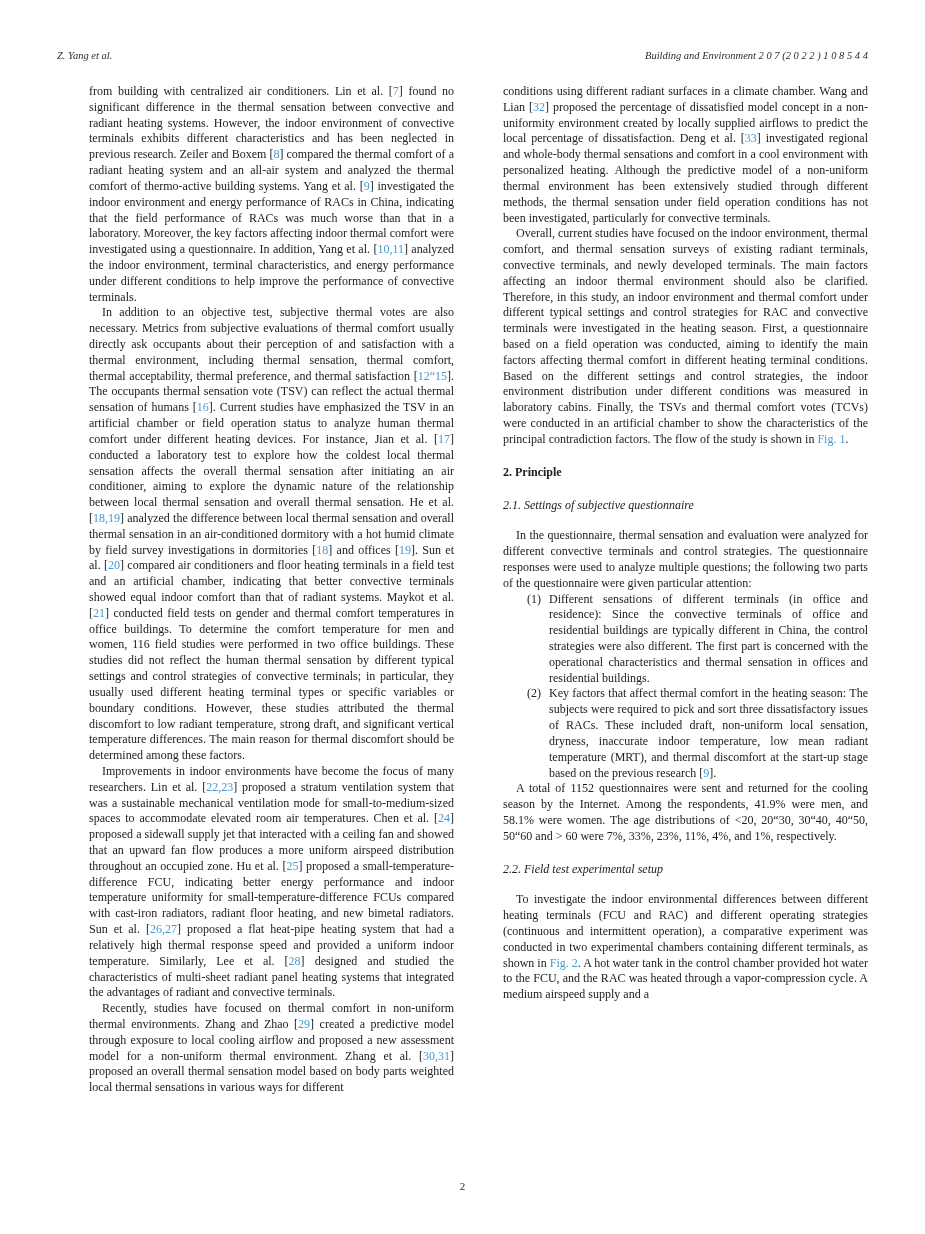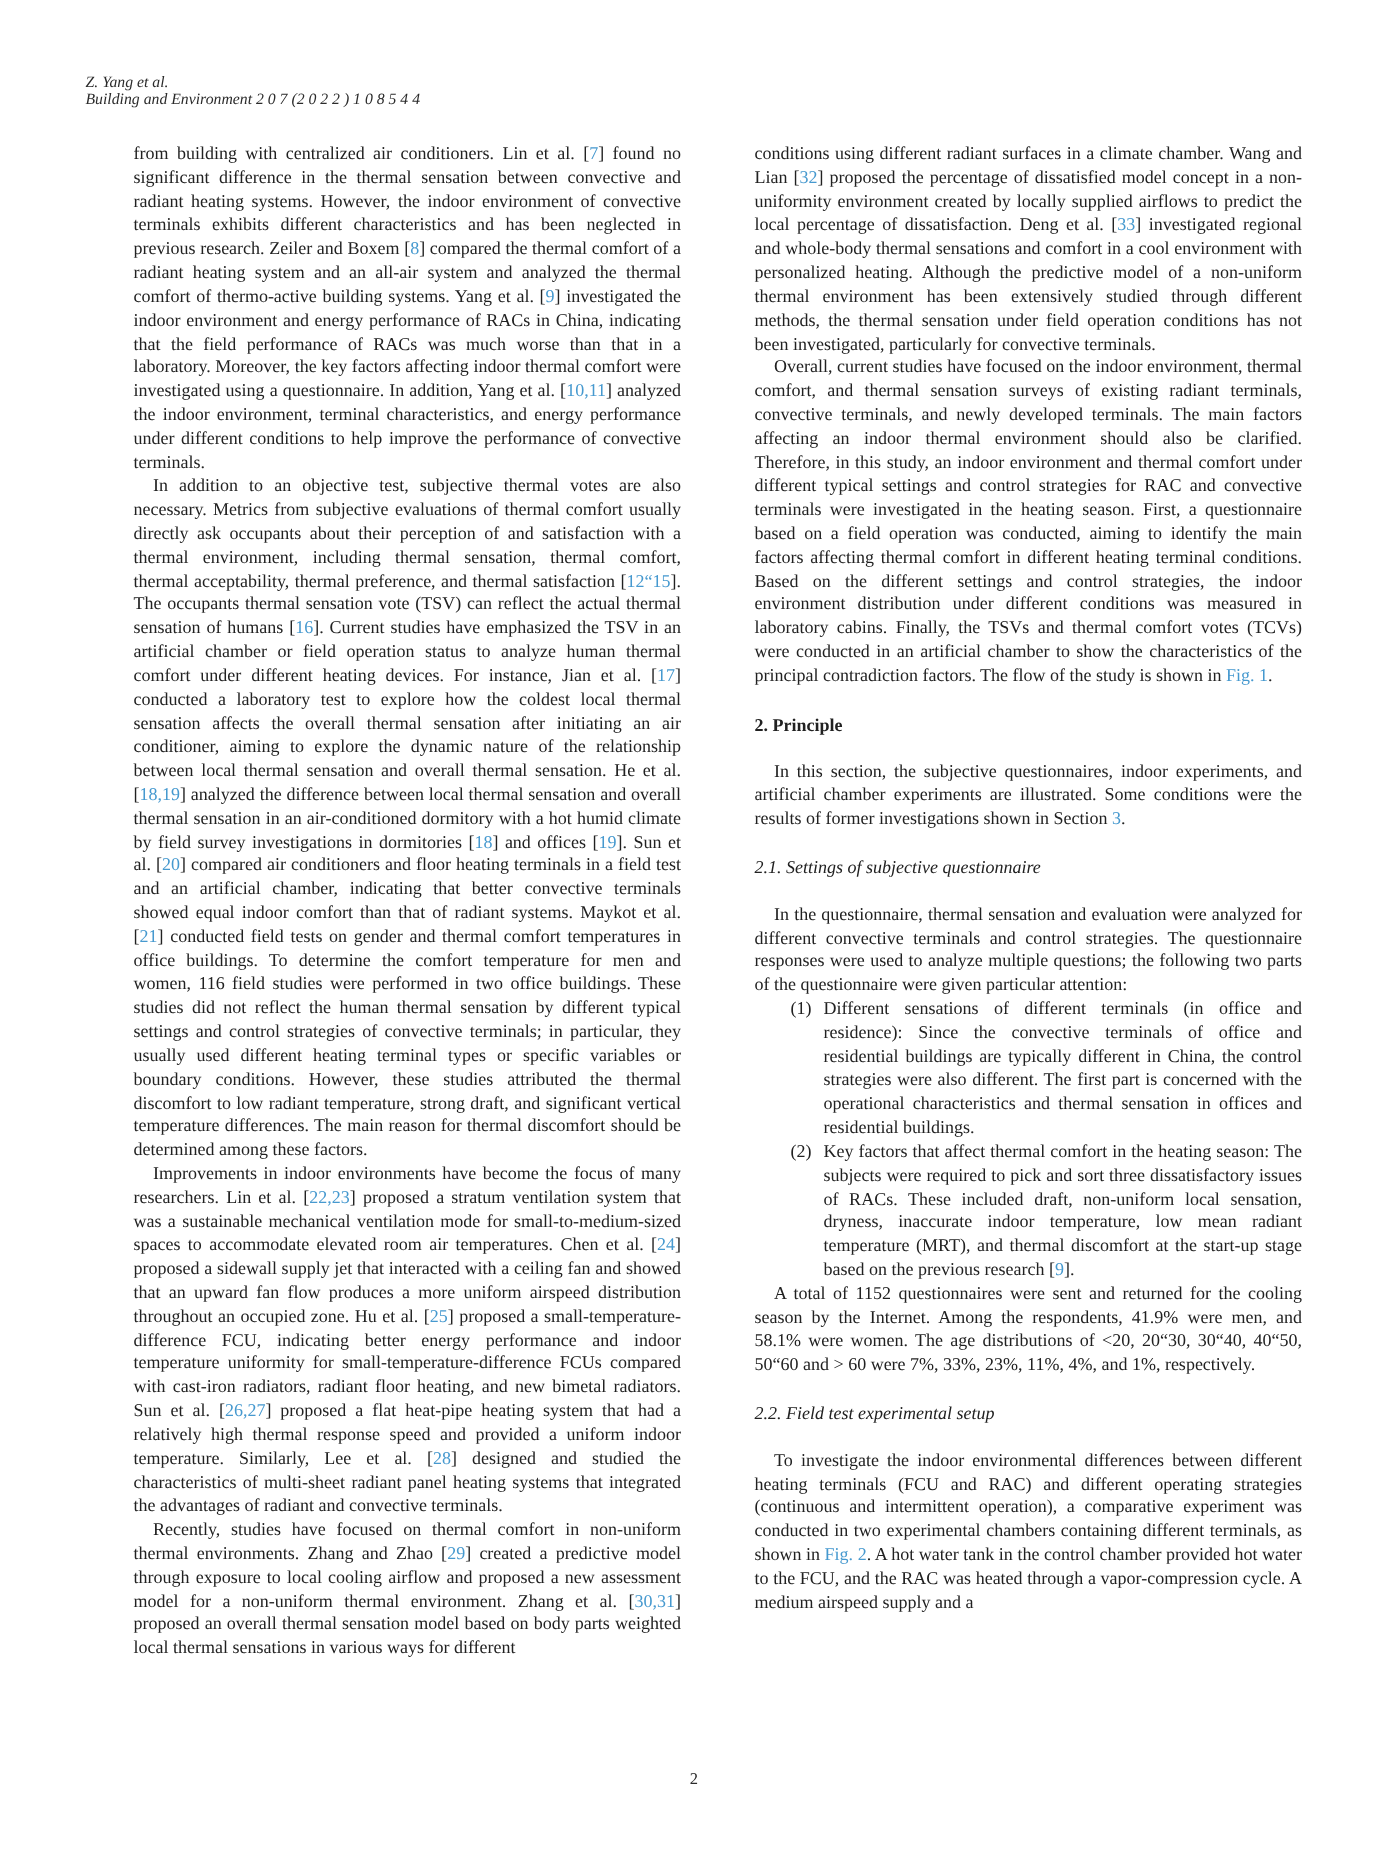--- a/index.html
+++ b/index.html
@@ -10,21 +10,20 @@
     overflow:hidden;
     font-family:"Liberation Serif", serif;
     color:#212121;
     margin:0 auto;
   }
   .page-inner{position:absolute;left:57px;right:57px;top:50px;}
   .running-header{
     display:flex;justify-content:space-between;align-items:baseline;
     font-style:italic;font-size:10.5px;color:#2b2b2b;
     margin-bottom:23px;
-    flex-direction:column;
   }
   .columns{display:flex;gap:17px;}
   .col{
     flex:1;min-width:0;
     font-size:12px;line-height:1.318;
     text-align:justify;
     hyphens:auto;margin-left:32px;-webkit-hyphens:auto;
   }
   p.para{margin:0;}
   .indent{text-indent:13px;}
@@ -63,21 +62,20 @@
       <div class="col">
           <p class="para">from building with centralized air conditioners. Lin et al. [<span class="cite">7</span>] found no significant difference in the thermal sensation between convective and radiant heating systems. However, the indoor environment of convective terminals exhibits different characteristics and has been neglected in previous research. Zeiler and Boxem [<span class="cite">8</span>] compared the thermal comfort of a radiant heating system and an all-air system and analyzed the thermal comfort of thermo-active building systems. Yang et al. [<span class="cite">9</span>] investigated the indoor environment and energy performance of RACs in China, indicating that the field performance of RACs was much worse than that in a laboratory. Moreover, the key factors affecting indoor thermal comfort were investigated using a questionnaire. In addition, Yang et al. [<span class="cite">10,11</span>] analyzed the indoor environment, terminal characteristics, and energy performance under different conditions to help improve the performance of convective terminals.</p>
           <p class="para indent">In addition to an objective test, subjective thermal votes are also necessary. Metrics from subjective evaluations of thermal comfort usually directly ask occupants about their perception of and satisfaction with a thermal environment, including thermal sensation, thermal comfort, thermal acceptability, thermal preference, and thermal satisfaction [<span class="cite">12“15</span>]. The occupants thermal sensation vote (TSV) can reflect the actual thermal sensation of humans [<span class="cite">16</span>]. Current studies have emphasized the TSV in an artificial chamber or field operation status to analyze human thermal comfort under different heating devices. For instance, Jian et al. [<span class="cite">17</span>] conducted a laboratory test to explore how the coldest local thermal sensation affects the overall thermal sensation after initiating an air conditioner, aiming to explore the dynamic nature of the relationship between local thermal sensation and overall thermal sensation. He et al. [<span class="cite">18,19</span>] analyzed the difference between local thermal sensation and overall thermal sensation in an air-conditioned dormitory with a hot humid climate by field survey investigations in dormitories [<span class="cite">18</span>] and offices [<span class="cite">19</span>]. Sun et al. [<span class="cite">20</span>] compared air conditioners and floor heating terminals in a field test and an artificial chamber, indicating that better convective terminals showed equal indoor comfort than that of radiant systems. Maykot et al. [<span class="cite">21</span>] conducted field tests on gender and thermal comfort temperatures in office buildings. To determine the comfort temperature for men and women, 116 field studies were performed in two office buildings. These studies did not reflect the human thermal sensation by different typical settings and control strategies of convective terminals; in particular, they usually used different heating terminal types or specific variables or boundary conditions. However, these studies attributed the thermal discomfort to low radiant temperature, strong draft, and significant vertical temperature differences. The main reason for thermal discomfort should be determined among these factors.</p>
           <p class="para indent">Improvements in indoor environments have become the focus of many researchers. Lin et al. [<span class="cite">22,23</span>] proposed a stratum ventilation system that was a sustainable mechanical ventilation mode for small-to-medium-sized spaces to accommodate elevated room air temperatures. Chen et al. [<span class="cite">24</span>] proposed a sidewall supply jet that interacted with a ceiling fan and showed that an upward fan flow produces a more uniform airspeed distribution throughout an occupied zone. Hu et al. [<span class="cite">25</span>] proposed a small-temperature-difference FCU, indicating better energy performance and indoor temperature uniformity for small-temperature-difference FCUs compared with cast-iron radiators, radiant floor heating, and new bimetal radiators. Sun et al. [<span class="cite">26,27</span>] proposed a flat heat-pipe heating system that had a relatively high thermal response speed and provided a uniform indoor temperature. Similarly, Lee et al. [<span class="cite">28</span>] designed and studied the characteristics of multi-sheet radiant panel heating systems that integrated the advantages of radiant and convective terminals.</p>
           <p class="para indent">Recently, studies have focused on thermal comfort in non-uniform thermal environments. Zhang and Zhao [<span class="cite">29</span>] created a predictive model through exposure to local cooling airflow and proposed a new assessment model for a non-uniform thermal environment. Zhang et al. [<span class="cite">30,31</span>] proposed an overall thermal sensation model based on body parts weighted local thermal sensations in various ways for different</p>
         </div>
       <div class="col">
           <p class="para">conditions using different radiant surfaces in a climate chamber. Wang and Lian [<span class="cite">32</span>] proposed the percentage of dissatisfied model concept in a non-uniformity environment created by locally supplied airflows to predict the local percentage of dissatisfaction. Deng et al. [<span class="cite">33</span>] investigated regional and whole-body thermal sensations and comfort in a cool environment with personalized heating. Although the predictive model of a non-uniform thermal environment has been extensively studied through different methods, the thermal sensation under field operation conditions has not been investigated, particularly for convective terminals.</p>
           <p class="para indent">Overall, current studies have focused on the indoor environment, thermal comfort, and thermal sensation surveys of existing radiant terminals, convective terminals, and newly developed terminals. The main factors affecting an indoor thermal environment should also be clarified. Therefore, in this study, an indoor environment and thermal comfort under different typical settings and control strategies for RAC and convective terminals were investigated in the heating season. First, a questionnaire based on a field operation was conducted, aiming to identify the main factors affecting thermal comfort in different heating terminal conditions. Based on the different settings and control strategies, the indoor environment distribution under different conditions was measured in laboratory cabins. Finally, the TSVs and thermal comfort votes (TCVs) were conducted in an artificial chamber to show the characteristics of the principal contradiction factors. The flow of the study is shown in <span class="cite">Fig. 1</span>.</p>
           <h2 class="sec-heading">2. Principle</h2>
-          <p class="para indent">In this section, the subjective questionnaires, indoor experiments, and artificial chamber experiments are illustrated. Some conditions were the results of former investigations shown in Section <span class="cite">3</span>.</p>
           <h3 class="sub-heading">2.1. Settings of subjective questionnaire</h3>
           <p class="para indent">In the questionnaire, thermal sensation and evaluation were analyzed for different convective terminals and control strategies. The questionnaire responses were used to analyze multiple questions; the following two parts of the questionnaire were given particular attention:</p>
           <div class="list-item gap-above"><span class="marker">(1)</span>Different sensations of different terminals (in office and residence): Since the convective terminals of office and residential buildings are typically different in China, the control strategies were also different. The first part is concerned with the operational characteristics and thermal sensation in offices and residential buildings.</div>
           <div class="list-item"><span class="marker">(2)</span>Key factors that affect thermal comfort in the heating season: The subjects were required to pick and sort three dissatisfactory issues of RACs. These included draft, non-uniform local sensation, dryness, inaccurate indoor temperature, low mean radiant temperature (MRT), and thermal discomfort at the start-up stage based on the previous research [<span class="cite">9</span>].</div>
           <p class="para indent gap-above">A total of 1152 questionnaires were sent and returned for the cooling season by the Internet. Among the respondents, 41.9% were men, and 58.1% were women. The age distributions of &lt;20, 20“30, 30“40, 40“50, 50“60 and &gt; 60 were 7%, 33%, 23%, 11%, 4%, and 1%, respectively.</p>
           <h3 class="sub-heading">2.2. Field test experimental setup</h3>
           <p class="para indent">To investigate the indoor environmental differences between different heating terminals (FCU and RAC) and different operating strategies (continuous and intermittent operation), a comparative experiment was conducted in two experimental chambers containing different terminals, as shown in <span class="cite">Fig. 2</span>. A hot water tank in the control chamber provided hot water to the FCU, and the RAC was heated through a vapor-compression cycle. A medium airspeed supply and a</p>
         </div>
     </div>
 

